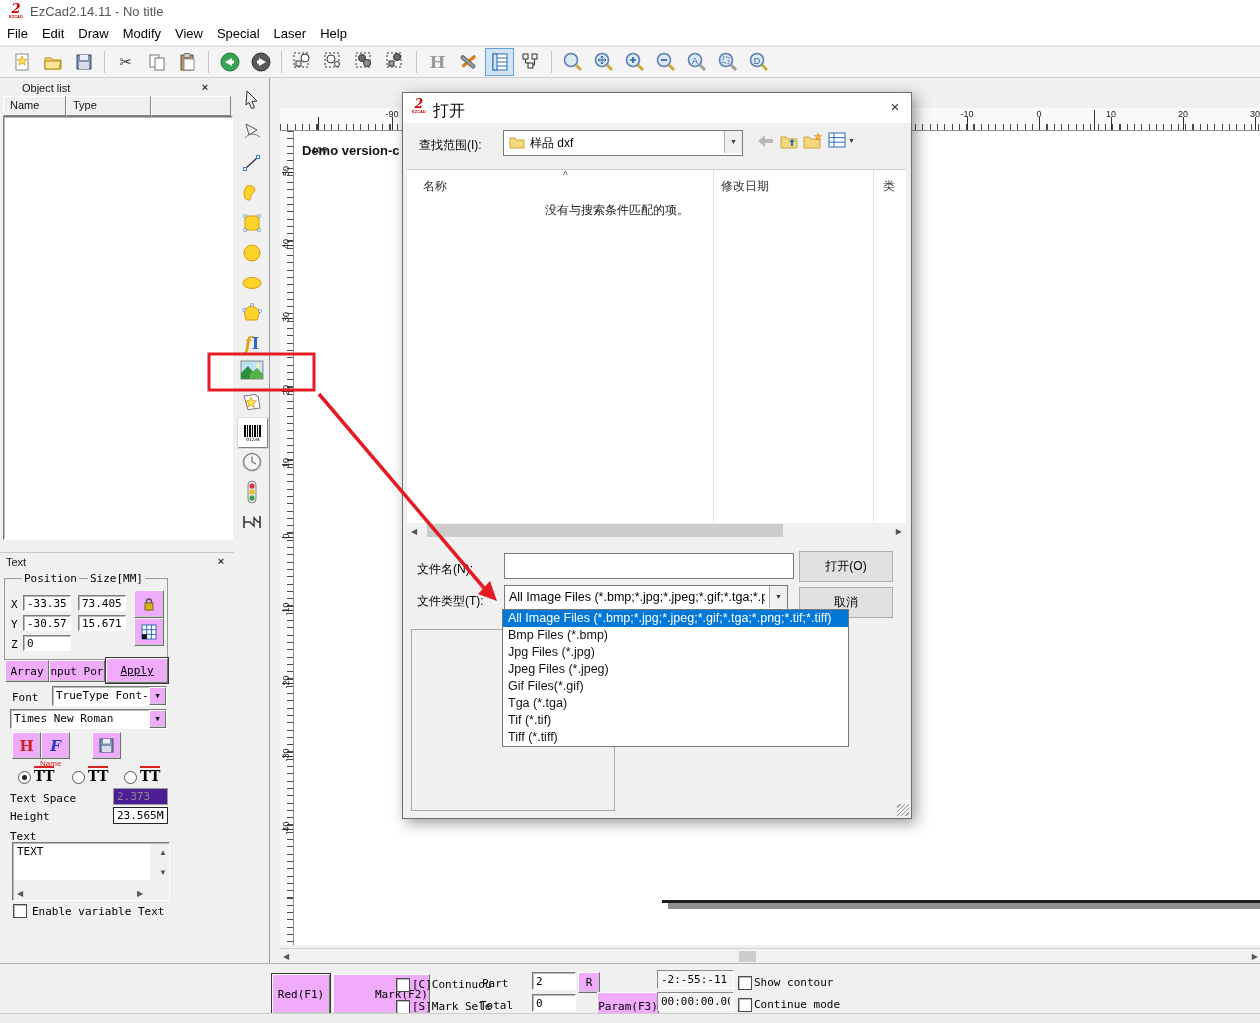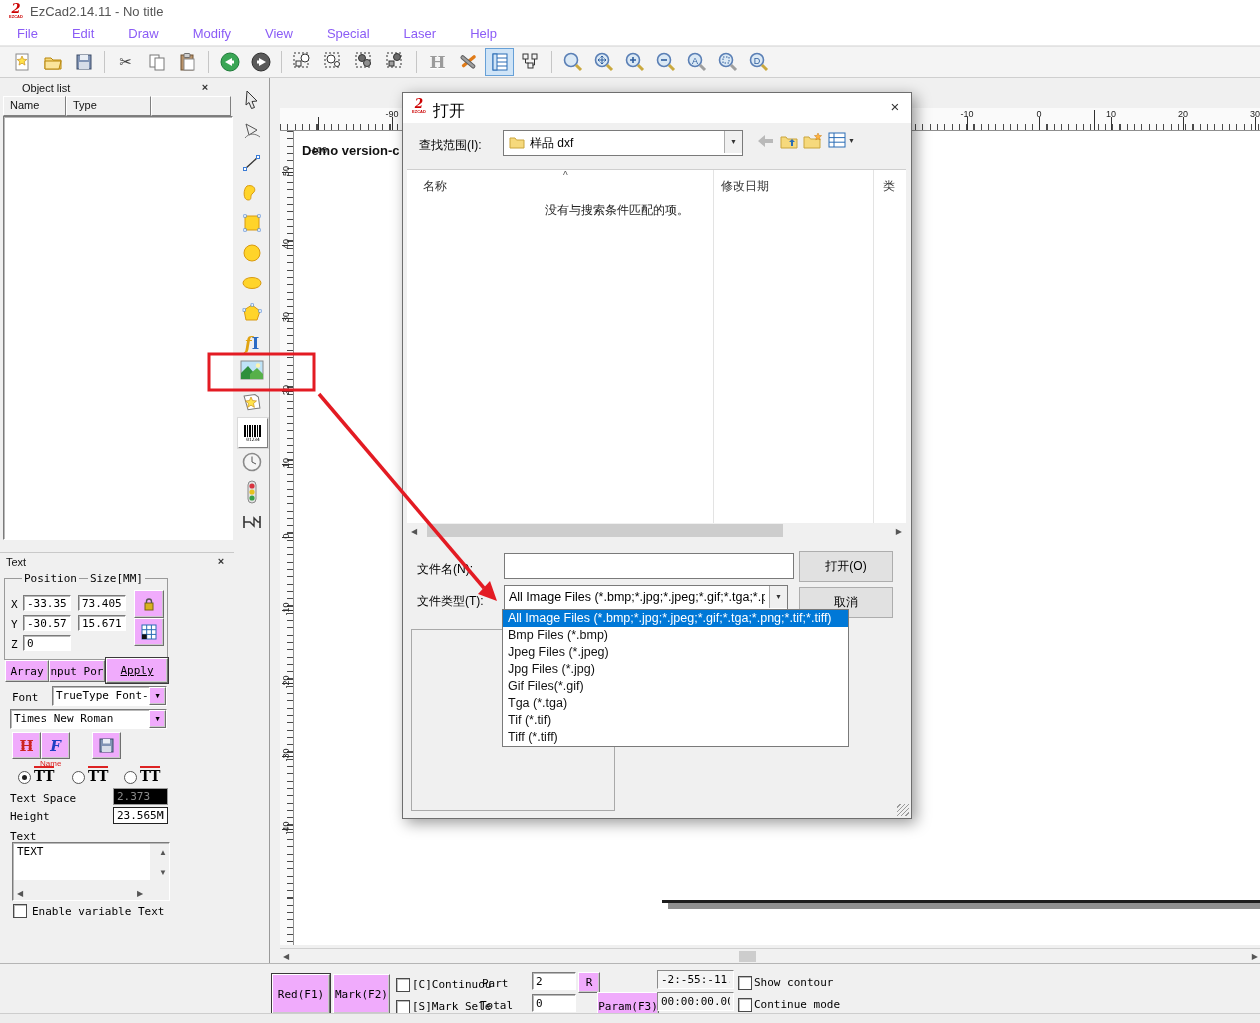--- a/index.html
+++ b/index.html
@@ -11,21 +11,21 @@
   .sunken{background:#fff;border:1px solid;border-color:#7b7b7b #fff #fff #7b7b7b;box-shadow:inset 1px 1px 0 #b9b9b9;}
   .cbtn{background:#f0abfc;border:1px solid;border-color:#fff #6f6f6f #6f6f6f #fff;box-shadow:inset -1px -1px 0 #c9c9c9;
         font:11px "DejaVu Sans Mono",monospace;color:#000;display:flex;align-items:center;justify-content:center;cursor:default;}
   .defbtn{outline:1px solid #3a3a3a;}
   .w10btn{background:#e1e1e1;border:1px solid #adadad;font:12px "Liberation Sans",sans-serif;display:flex;align-items:center;justify-content:center;}
   .w10in{background:#fff;border:1px solid #7a7a7a;}
   .cbx{width:12px;height:12px;background:#fff;border:1px solid #4a4a4a;box-shadow:inset 1px 1px 0 #bbb;}
   
   .titlebar{left:0;top:0;width:1260px;height:22px;background:#fff;display:flex;align-items:center;}
   .menubar{left:0;top:22px;width:1260px;height:23px;background:#fff;display:flex;align-items:center;border-bottom:1px solid #e8e8e8;}
-  .menu-item{padding:3px 17px;font-size:13px;color:#8b5cf6;}
+  .menu-item{padding:3px 7px;font-size:13px;color:#000000;}
   .toolbar{left:0;top:46px;width:1260px;height:32px;background:#f4f4f4;border-bottom:1px solid #cfcfcf;border-top:1px solid #e2e2e2;
            display:flex;align-items:center;padding-left:6px;box-sizing:border-box;}
   .tbtn{width:27px;height:26px;display:flex;align-items:center;justify-content:center;margin:0 1px;border:1px solid transparent;}
   .tbtn.active{background:#cfe4f7;border:1px solid #66a0d7;}
   .tsep{width:1px;height:22px;background:#c6c6c6;margin:0 5px;}
   
   .lpanel-bg{left:0;top:78px;width:236px;height:885px;background:#f0f0f0;border-right:1px solid #bdbdbd;}
   .ptitle{font-size:11px;color:#111;}
   .pclose{font:bold 11px "Liberation Sans",sans-serif;color:#333;width:14px;height:13px;text-align:center;line-height:13px;}
   .hcell{background:#f0f0f0;border:1px solid;border-color:#fff #808080 #808080 #fff;font-size:11px;color:#111;
@@ -423,21 +423,21 @@
     <div class="abs" style="left:18px;top:219px;width:11px;height:11px;border-radius:50%;border:1px solid #555;background:#fff;">
         <div style="width:5px;height:5px;border-radius:50%;background:#222;margin:3px;"></div>
       </div>
     <span class="abs" style="left:34px;top:214px;font:bold 14px 'DejaVu Serif',serif;border-top:2px solid #d22;">TT</span>
     <div class="abs" style="left:72px;top:219px;width:11px;height:11px;border-radius:50%;border:1px solid #555;background:#fff;"></div>
     <span class="abs" style="left:88px;top:214px;font:bold 14px 'DejaVu Serif',serif;border-top:2px solid #d22;">TT</span>
     <div class="abs" style="left:124px;top:219px;width:11px;height:11px;border-radius:50%;border:1px solid #555;background:#fff;"></div>
     <span class="abs" style="left:140px;top:214px;font:bold 14px 'DejaVu Serif',serif;border-top:2px solid #d22;">TT</span>
 
     <span class="abs mono" style="left:10px;top:240px;font-size:11px;">Text Space</span>
-    <input class="abs binp" style="left: 113px; top: 236px; width: 55px; height: 17px; background: #000000; color: rgb(138, 138, 138); border: 1px solid rgb(154, 154, 154);" readonly="" value="2.373">
+    <input class="abs binp" style="left: 113px; top: 236px; width: 55px; height: 17px; background: #4c1d95; color: rgb(138, 138, 138); border: 1px solid rgb(154, 154, 154);" readonly="" value="2.373">
     <span class="abs mono" style="left:10px;top:258px;font-size:11px;">Height</span>
     <input class="abs binp" style="left: 113px; top: 255px; width: 55px; height: 17px; background: rgb(255, 255, 255); border: 1px solid rgb(34, 34, 34);" readonly="" value="23.565MM">
 
     <span class="abs mono" style="left:10px;top:278px;font-size:11px;">Text</span>
     <div class="abs sunken" style="left:12px;top:290px;width:156px;height:57px;background:#f0f0f0;">
       <div class="abs mono" style="left:1px;top:1px;width:136px;height:36px;background:#fff;font-size:11px;padding:1px 3px;box-sizing:border-box;">TEXT</div>
       <div class="abs arrglyph" style="right:2px;top:4px;">▲</div>
       <div class="abs arrglyph" style="right:2px;top:24px;">▼</div>
       <div class="abs arrglyph" style="left:4px;bottom:1px;">◀</div>
       <div class="abs arrglyph" style="left:124px;bottom:1px;">▶</div>
@@ -566,34 +566,34 @@
       <span class="abs" style="left:4px;top:4px;width:256px;white-space:nowrap;overflow:hidden;display:block;font-size:12.5px;">All Image Files (*.bmp;*.jpg;*.jpeg;*.gif;*.tga;*.png;*.tif;*.tiff)</span>
       <div class="abs" style="right:0;top:0;width:17px;height:22px;border-left:1px solid #adadad;background:#f0f0f0;text-align:center;font-size:7px;line-height:22px;color:#333;">▼</div>
     </div>
     <div class="abs w10btn" style="left:396px;top:494px;width:92px;height:29px;">取消</div>
 
     <div class="abs" style="left:8px;top:536px;width:202px;height:180px;border:1px solid #a9a9a9;"></div>
 
     <div class="abs" style="left:99px;top:516px;width:345px;background:#fff;border:1px solid #7a7a7a;z-index:10;">
         <div class="ddi sel">All Image Files (*.bmp;*.jpg;*.jpeg;*.gif;*.tga;*.png;*.tif;*.tiff)</div>
         <div class="ddi">Bmp Files (*.bmp)</div>
+        <div class="ddi">Jpg Files (*.jpg)</div>
         <div class="ddi">Jpeg Files (*.jpeg)</div>
-        <div class="ddi">Jpg Files (*.jpg)</div>
         <div class="ddi">Gif Files(*.gif)</div>
         <div class="ddi">Tga (*.tga)</div>
         <div class="ddi">Tif (*.tif)</div>
         <div class="ddi">Tiff (*.tiff)</div>
       </div>
 
     <div class="abs" style="right:2px;bottom:2px;width:12px;height:12px;background:repeating-linear-gradient(135deg,transparent 0 2px,#9a9a9a 2px 3px);"></div>
   </div>
 
   <div class="abs bottombar">
     <div class="abs cbtn defbtn" style="left:272px;top:10px;width:56px;height:38px;">Red(F1)</div>
-    <div class="abs cbtn" style="left:333px;top:10px;width:55px;height:38px;">Mark(F2)</div>
+    <div class="abs cbtn" style="left:333px;top:10px;width:55px;height:38px;padding-left:40px;">Mark(F2)</div>
     <div class="abs cbx" style="left:396px;top:14px;"></div>
     <span class="abs blabel" style="left:412px;top:14px;">[C]Continuou</span>
     <span class="abs blabel" style="left:482px;top:13px;">Part</span>
     <input class="abs sunken binp" style="left: 532px; top: 8px; width: 44px; height: 18px;" readonly="" value="2">
     <div class="abs cbtn" style="left:578px;top:8px;width:20px;height:19px;">R</div>
     <div class="abs cbx" style="left:396px;top:36px;"></div>
     <span class="abs blabel" style="left:412px;top:36px;">[S]Mark Sele</span>
     <span class="abs blabel" style="left:480px;top:35px;">Total</span>
     <input class="abs sunken binp" style="left: 532px; top: 30px; width: 44px; height: 18px;" readonly="" value="0">
     <div class="abs cbtn" style="left:597px;top:28px;width:60px;height:26px;">Param(F3)</div>

